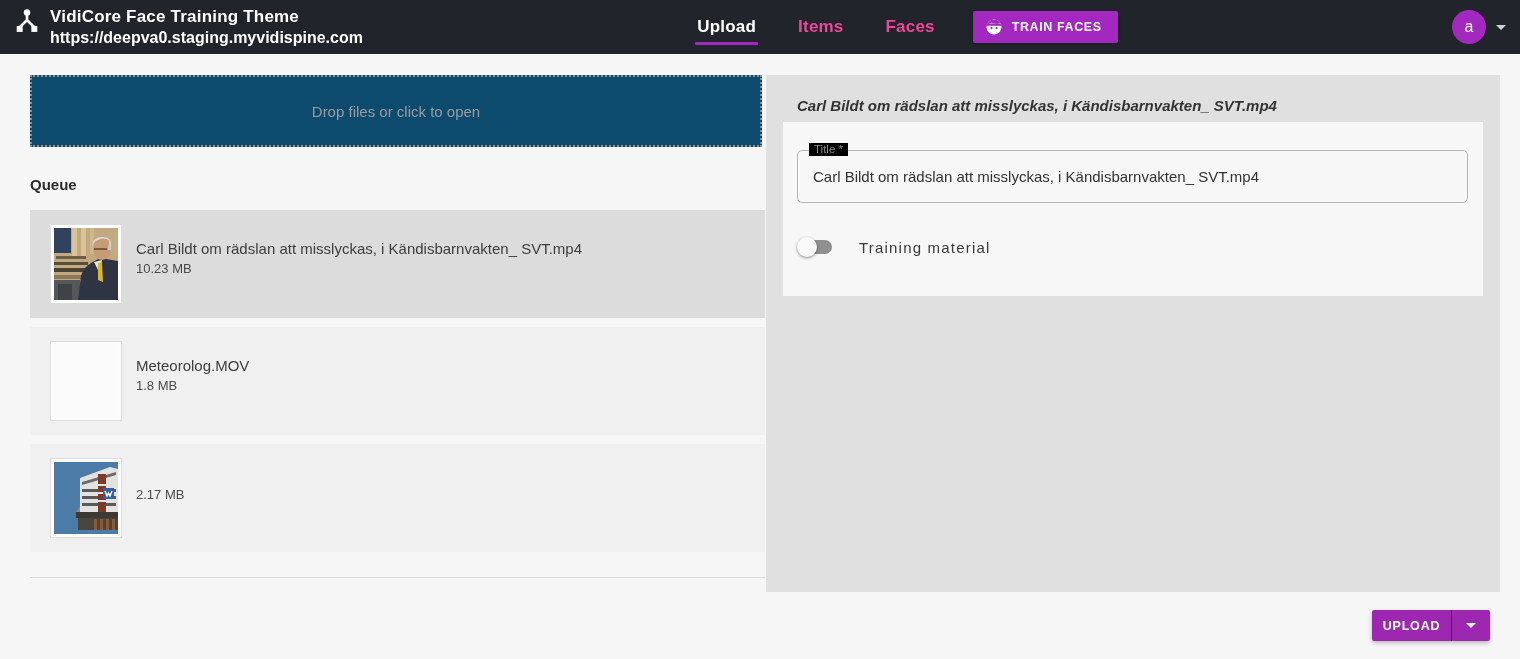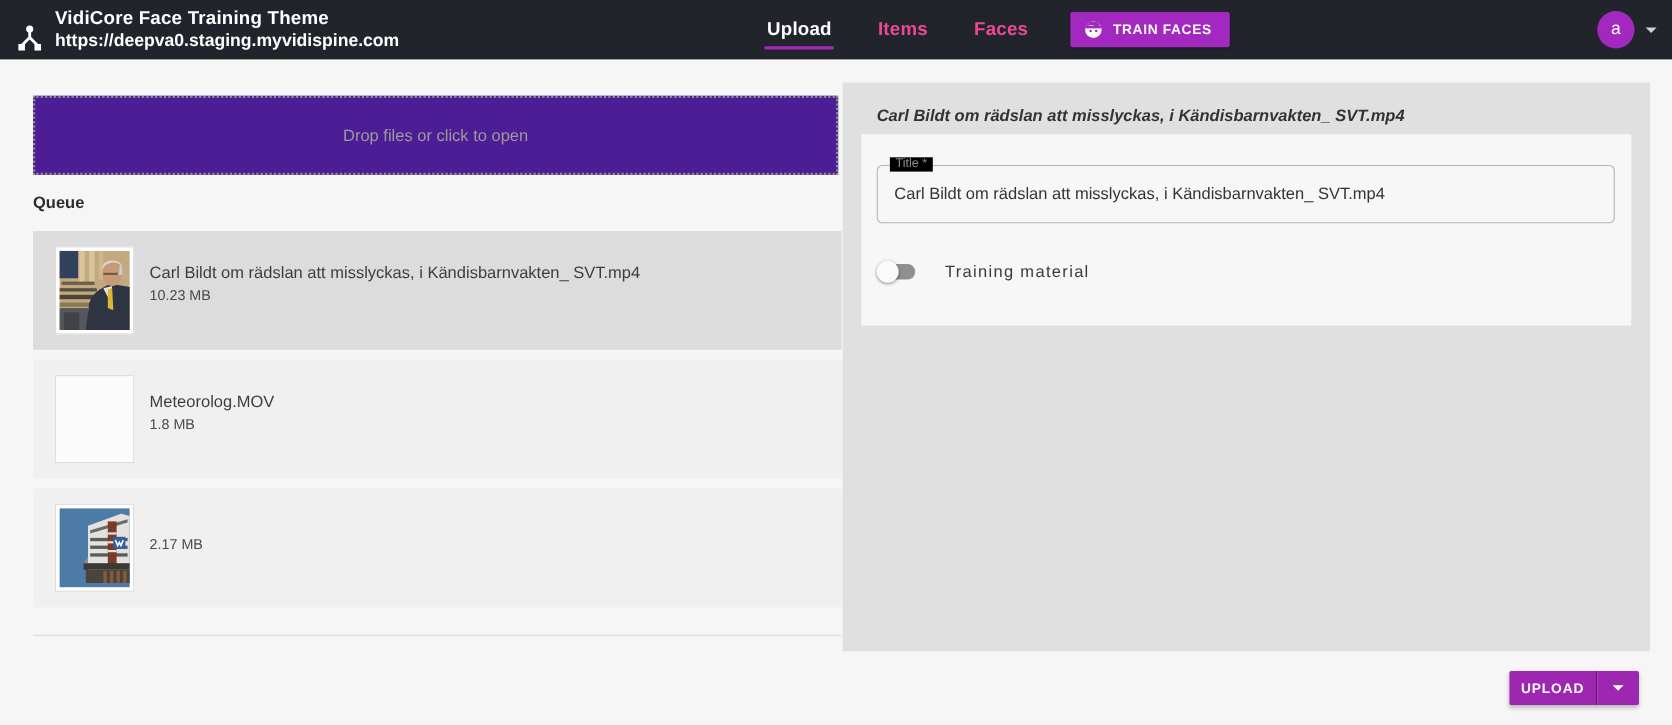--- a/index.html
+++ b/index.html
@@ -9,21 +9,21 @@
     background:#f6f6f6;
     color:#333;
     position:relative;
   }
 
   
   .header {
     position:absolute; top:0; left:0; width:1520px; height:54px;
     background:#21242b; display:flex; align-items:center;
   }
-  .brand { display:flex; align-items:flex-end; padding-left:12px; }
+  .brand { display:flex; align-items:flex-start; padding-left:12px; }
   .brand .logo { width:26px; height:26px; margin:0 10px 0 2px; flex:0 0 auto; }
   .brand-text { display:flex; flex-direction:column; line-height:1.15; }
   .app-title { color:#fff; font-size:17px; font-weight:700; letter-spacing:0.2px; }
   .app-url { color:#fff; font-size:16px; font-weight:700; margin-top:2px; }
 
   .nav { display:flex; align-items:center; gap:42px; margin-left:auto; }
   .nav-item { position:relative; font-size:17px; font-weight:700; color:#ec4899;
               cursor:pointer; padding:14px 0; letter-spacing:0.2px; }
   .nav-item.active { color:#fff; }
   .nav-item.active::after {
@@ -46,22 +46,22 @@
     cursor:pointer;
   }
   .avatar-caret {
     margin-left:10px; width:0; height:0; cursor:pointer;
     border-left:5px solid transparent; border-right:5px solid transparent;
     border-top:5px solid #cfd2d6;
   }
 
   
   .dropzone {
-    position:absolute; left:30px; top:87px; width:732px; height:72px;
-    background:#4c1d95; border:2px dotted #8f8f8f;
+    position:absolute; left:30px; top:75px; width:732px; height:72px;
+    background:#0c4a6e; border:2px dotted #8f8f8f;
     display:flex; align-items:center; justify-content:center; cursor:pointer;
   }
   .dropzone span { color:#9c9c9c; font-size:15px; }
 
   .queue-title { position:absolute; left:30px; top:176px; font-size:15px; font-weight:700; color:#2b2b2b; }
 
   .queue-list { position:absolute; left:30px; top:210px; width:735px; }
   .queue-item {
     width:735px; height:108px; margin-bottom:9px; background:#f0f0f0;
     display:flex; align-items:center; padding-left:20px; cursor:pointer;

